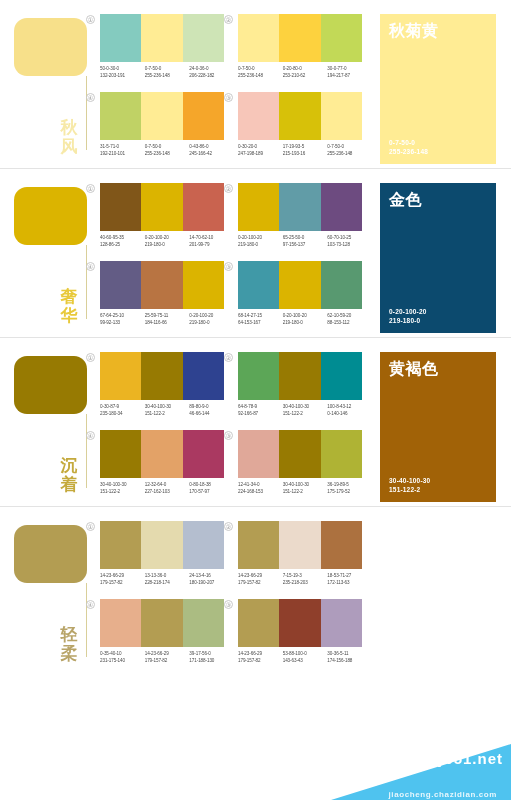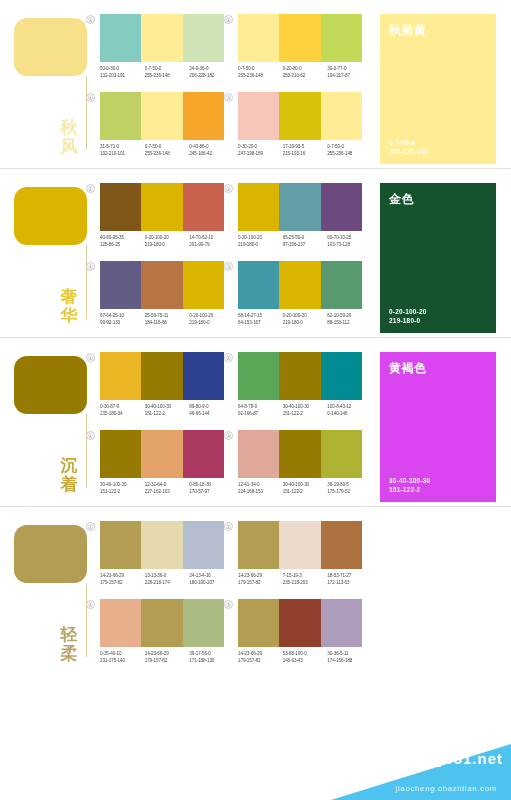--- a/index.html
+++ b/index.html
@@ -111,21 +111,21 @@
   .feature {
     position: absolute;
     left: 380px; top: 14px;
     width: 116px; height: 150px;
     padding: 8px 9px;
     display: flex;
     flex-direction: column;
     justify-content: space-between;
   }
   .feature-name {
-    font-size: 12px;
+    font-size: 16px;
     line-height: 17px;
     font-weight: bold;
     color: #ffffff;
     letter-spacing: 0.5px;
   }
   .feature-codes {
     font-size: 6.5px;
     line-height: 9px;
     font-weight: bold;
     letter-spacing: 0.2px;
@@ -166,24 +166,25 @@
     position: absolute;
     right: 12px; top: 22px;
     font-size: 17px;
     font-weight: bold;
     color: rgba(255,255,255,0.75);
     letter-spacing: 3px;
     text-shadow: 0 0 1px rgba(80,160,200,0.6);
   }
   .wm-url {
     position: absolute;
-    right: 14px; bottom: 7px;
+    right: 14px; bottom: 1px;
     font-size: 8px;
     color: rgba(255,255,255,0.85);
     letter-spacing: 0.6px;
+    font-weight: bold;
   }
 </style>
 </head>
 <body>
 
 <div id="page">
   <div id="sections-root">
       <div class="section">
         <div class="section-inner">
           <div class="keychip" style="background: rgb(247, 224, 138);"></div>
@@ -383,21 +384,21 @@
                   <span class="cmyk">0-20-100-20</span>
                   <span class="rgb">219-180-0</span>
                 </div>
                 <div class="code">
                   <span class="cmyk">62-10-59-20</span>
                   <span class="rgb">88-153-112</span>
                 </div>
               </div>
             </div>
           </div>
-          <div class="feature" style="background: #14532d;">
+          <div class="feature" style="background: #0c4a6e;">
             <div class="feature-name">金色</div>
             <div class="feature-codes" style="color: rgb(255, 255, 255);">
               <span>0-20-100-20</span>
               <span>219-180-0</span>
             </div>
           </div>
         </div>
       </div>
       <div class="sep"></div>
       <div class="section">
@@ -491,21 +492,21 @@
                   <span class="cmyk">30-40-100-30</span>
                   <span class="rgb">151-122-2</span>
                 </div>
                 <div class="code">
                   <span class="cmyk">36-19-89-5</span>
                   <span class="rgb">175-179-52</span>
                 </div>
               </div>
             </div>
           </div>
-          <div class="feature" style="background: #d946ef;">
+          <div class="feature" style="background: #a16207;">
             <div class="feature-name">黄褐色</div>
             <div class="feature-codes" style="color: rgb(255, 255, 255);">
               <span>30-40-100-30</span>
               <span>151-122-2</span>
             </div>
           </div>
         </div>
       </div>
       <div class="sep"></div>
       <div class="section">

